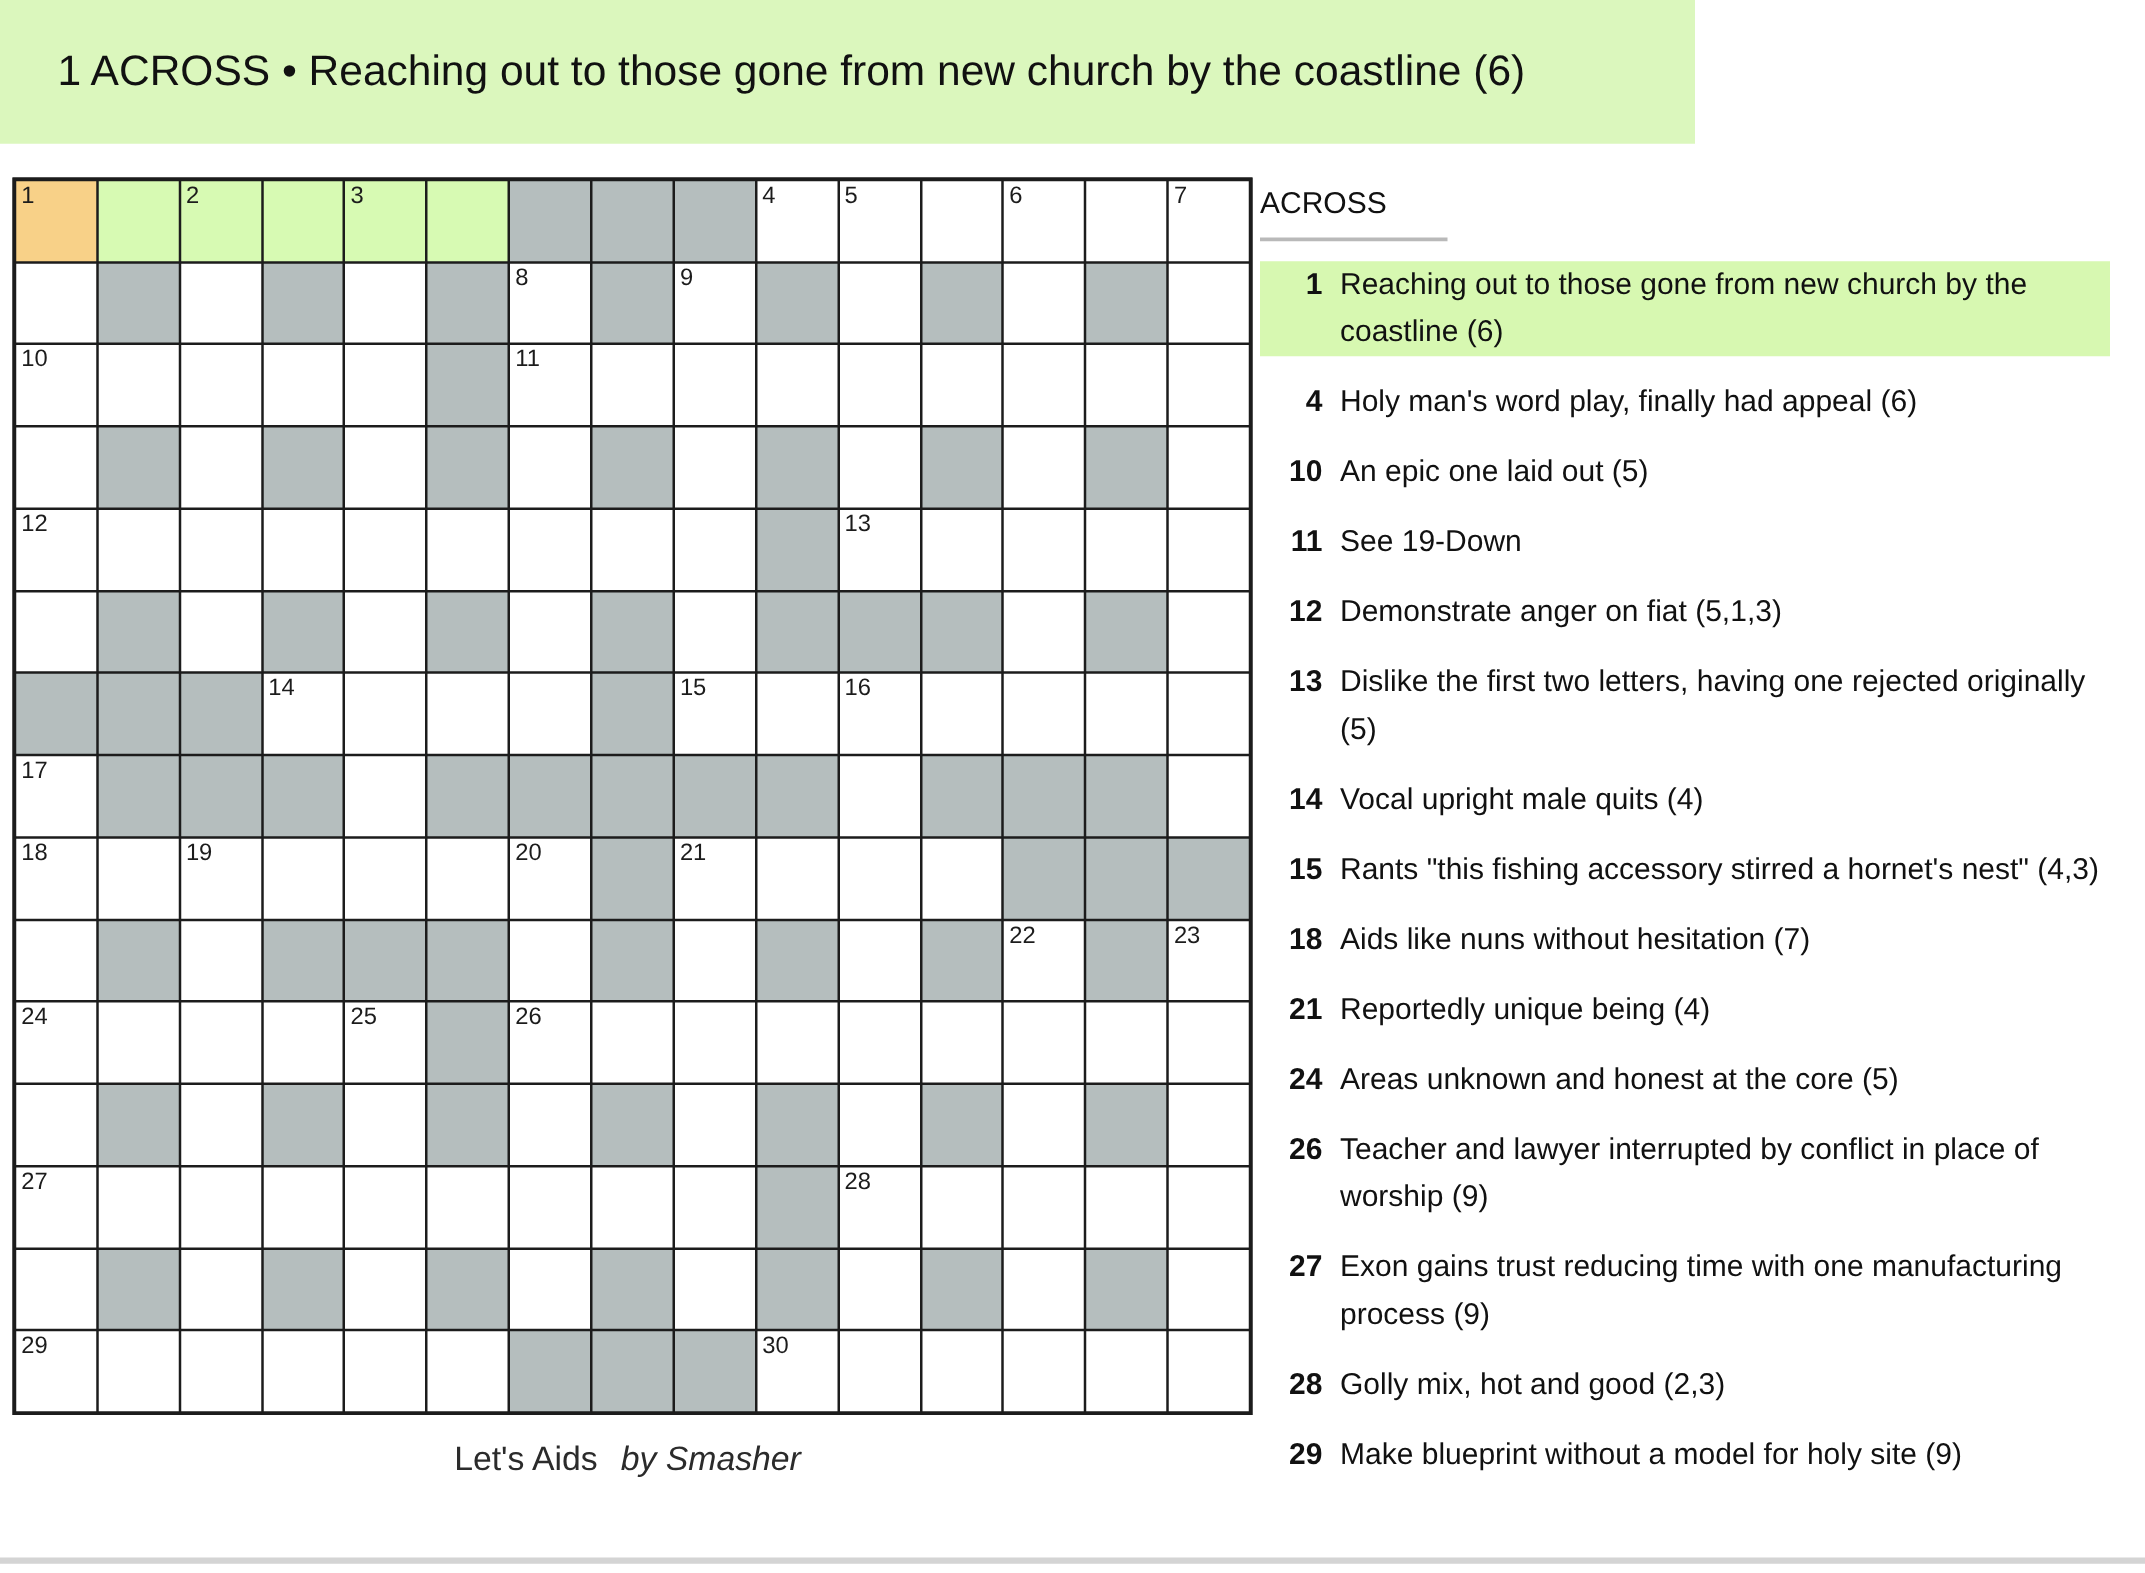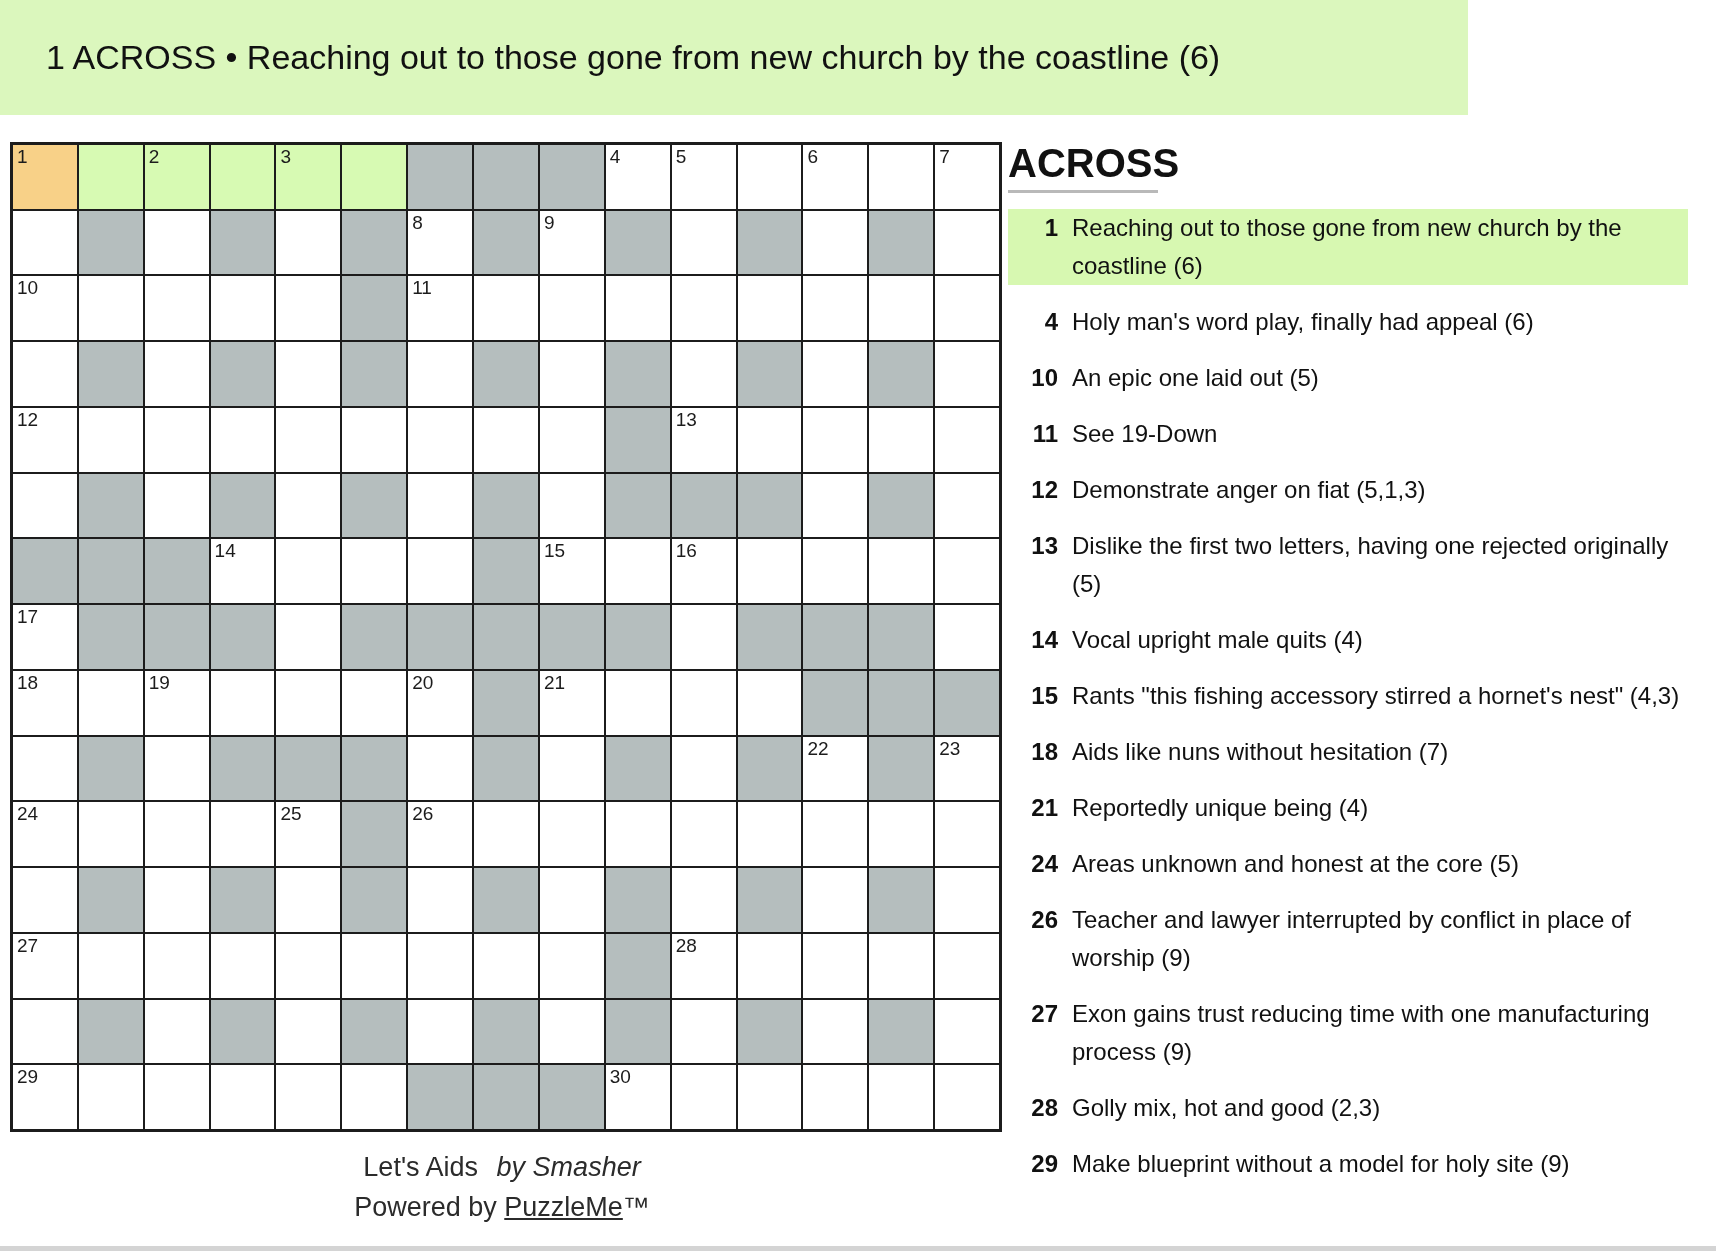--- a/index.html
+++ b/index.html
@@ -1,42 +1,42 @@
 <!DOCTYPE html>
 <html style="--banner-bg: #dbf7bd; --word-highlight: #d7fab3; --active-cell: #f8d188; --block: #b5bebe; --grid-line: #1c1c1c; --clue-highlight: #d7f8b1; --footer-rule: #d4d4d4;"><head>
 <meta charset="utf-8">
 <style>
   html,body{margin:0;padding:0;}
   body{
     width:1716px;height:1258px;position:relative;overflow:hidden;
     background:#ffffff;font-family:"Liberation Sans",sans-serif;
   }
   .banner{
-    position:absolute;left:0;top:0;width:1468px;height:115px;
+    position:absolute;left:0;top:0;width:1356px;height:115px;
     background:var(--banner-bg);display:flex;align-items:center;
   }
   .banner-text{margin-left:46px;font-size:34px;color:#111;}
 
   .board{
     position:absolute;left:10px;top:142px;width:992px;height:990px;
     box-sizing:border-box;border:3px solid var(--grid-line);
     background:var(--grid-line);
     display:grid;grid-template-columns:repeat(15,1fr);grid-template-rows:repeat(15,1fr);
     gap:2px;
   }
   .cell{background:#ffffff;position:relative;}
   .cell.block{background:var(--block);}
   .cell.hl{background:var(--word-highlight);}
   .cell.active{background:var(--active-cell);}
   .cell .n{
     position:absolute;top:0px;left:4px;font-size:19px;color:#1c1c1c;line-height:24px;
   }
 
   .clues{position:absolute;left:1008px;top:148px;width:680px;}
-  .clues-title{margin:0;font-size:40px;line-height:30px;font-weight:bold;color:#111;}
+  .clues-title{margin:0;font-size:24px;line-height:30px;font-weight:normal;color:#111;}
   .clues-rule{width:150px;height:3px;background:#b9b9b9;margin-top:12px;}
   .clue-list{list-style:none;margin:16px 0 0 0;padding:0;}
   .clue{
     display:flex;font-size:24px;line-height:38px;color:#111;
     margin-bottom:18px;
   }
   .clue.hl{background:var(--clue-highlight);}
   .clue .cnum{width:50px;min-width:50px;text-align:right;font-weight:bold;margin-right:14px;}
   .clue .ctext{flex:1;}
 
@@ -408,18 +408,15 @@
         <span class="ctext">Make blueprint without a model for holy site (9)</span>
       </li>
     </ol>
 </aside>
 
 <div class="footer">
   <div class="footer-line1">
     <span>Let's Aids</span>
     <span class="byline">by Smasher</span>
   </div>
-  <div class="footer-line2">
-    <span>Powered by </span><span class="pm-link">PuzzleMe</span><span>™</span>
-  </div>
 </div>
 
 <div class="bottom-rule"></div>
 
 </body></html>

